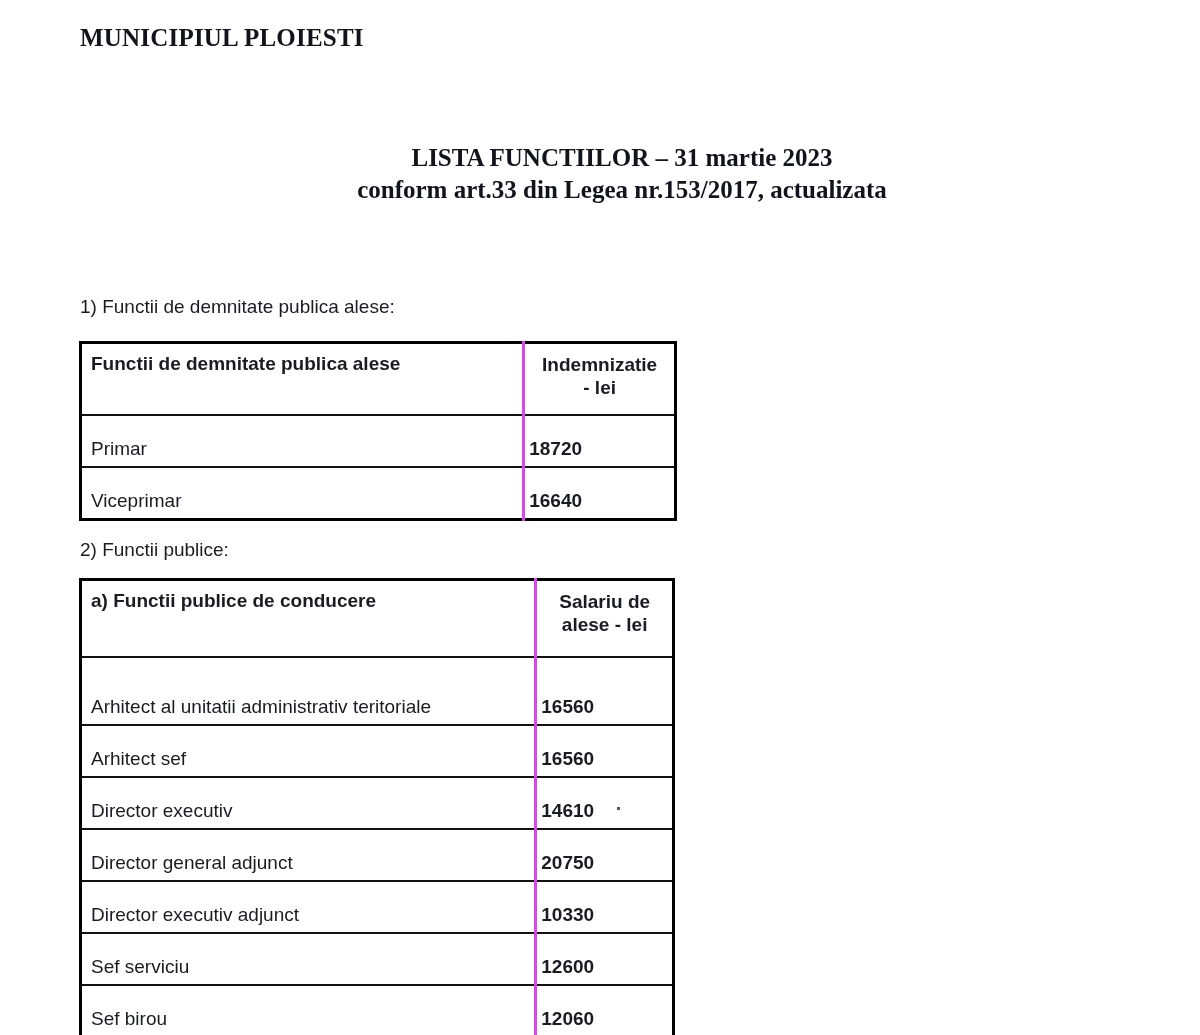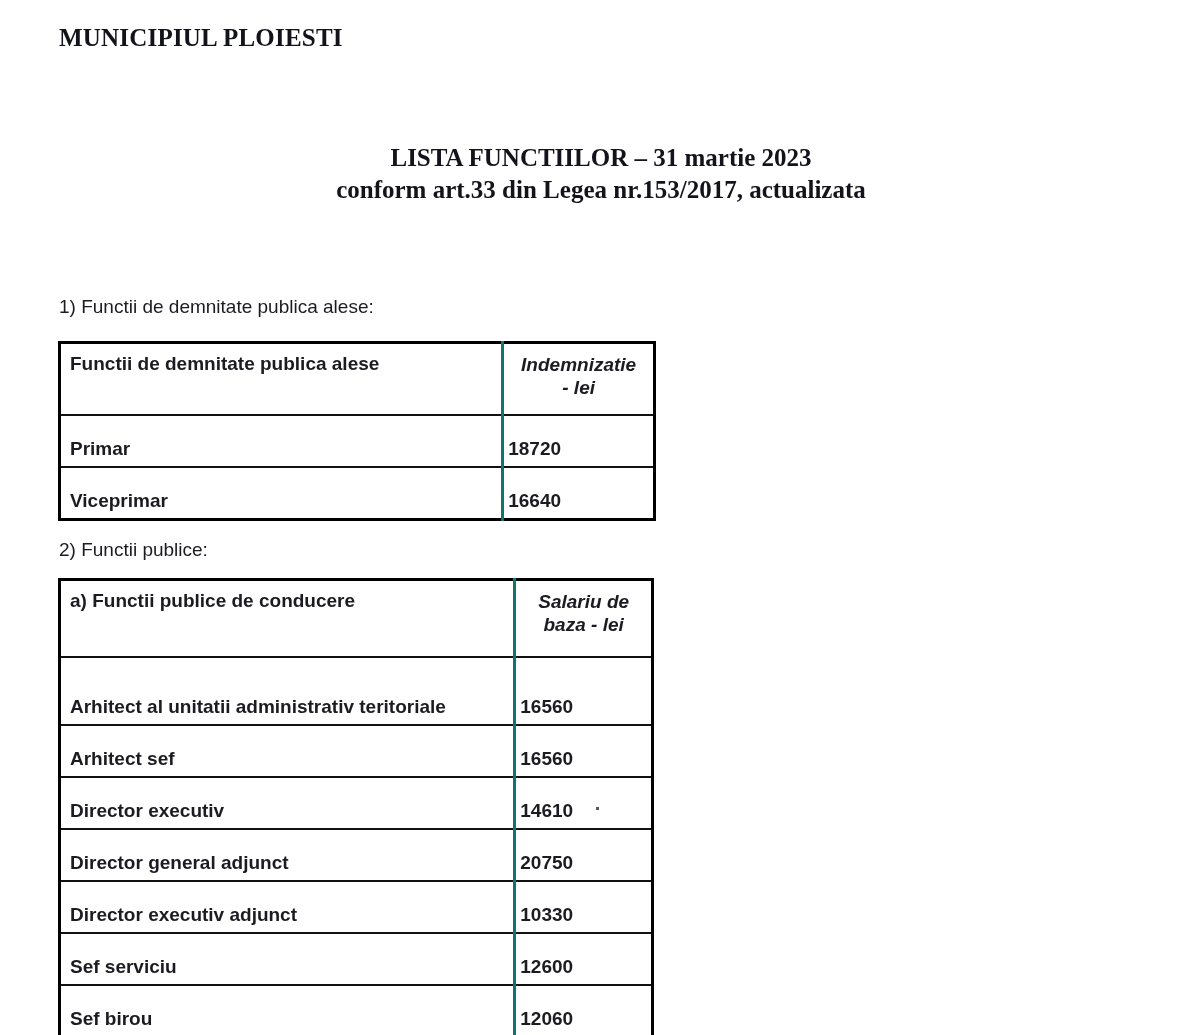--- a/index.html
+++ b/index.html
@@ -14,20 +14,21 @@
     position: relative;
     overflow: hidden;
     font-family: "Liberation Sans", sans-serif;
     color: #16161d;
     -webkit-font-smoothing: antialiased;
   }
 
   .page {
     position: absolute;
     inset: 0;
+    margin-left: 21px;
   }
 
   
   .org-name {
     position: absolute;
     left: 59px;
     top: 24px;
     font-family: "Liberation Serif", serif;
     font-weight: bold;
     font-size: 25px;
@@ -73,48 +74,46 @@
     background: #ffffff;
     border: 3px solid #000000;
   }
   .data-table td {
     border: 0;
     border-top: 2px solid #111111;
     padding: 0 0 6px 0;
     vertical-align: bottom;
     font-size: 19px;
     color: #1b1b22;
-    font-weight: bold;
   }
   .data-table tr:first-child td {
     border-top: 0;
   }
   .data-table td.col-label {
-    border-right: 3px solid #0f766e;
+    border-right: 3px solid #d946ef;
     padding-left: 9px;
     padding-right: 8px;
     text-align: left;
   }
   .data-table td.col-value {
     text-align: left;
     font-weight: bold;
     padding-left: 4px;
     padding-right: 4px;
   }
 
   .data-table tr.head-row td {
     font-weight: bold;
     vertical-align: top;
     padding-top: 9px;
     padding-bottom: 0;
   }
   .data-table tr.head-row td.col-value {
     text-align: center;
     line-height: 23px;
-    font-style: italic;
   }
 
   
   #table-demnitate {
     left: 58px;
     top: 341px;
     width: 598px;
   }
   #table-demnitate col.c1 { width: 441px; }
   #table-demnitate col.c2 { width: 151px; }
@@ -187,21 +186,21 @@
   <table class="data-table" id="table-publice">
     <colgroup>
         <col class="c1">
         <col class="c2">
       </colgroup>
     <tbody>
       <tr class="head-row">
         <td class="col-label">a) Functii publice de conducere</td>
         <td class="col-value">
           <span>Salariu de</span><br>
-          <span>baza - lei</span>
+          <span>alese - lei</span>
         </td>
       </tr>
       <tr class="body-row tall">
         <td class="col-label">Arhitect al unitatii administrativ teritoriale</td>
         <td class="col-value">16560</td>
       </tr>
       <tr class="body-row">
         <td class="col-label">Arhitect sef</td>
         <td class="col-value">16560</td>
       </tr>

